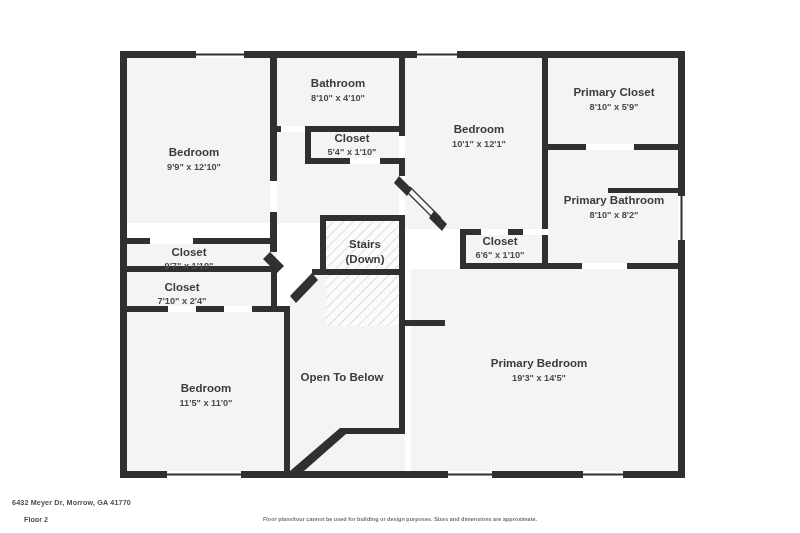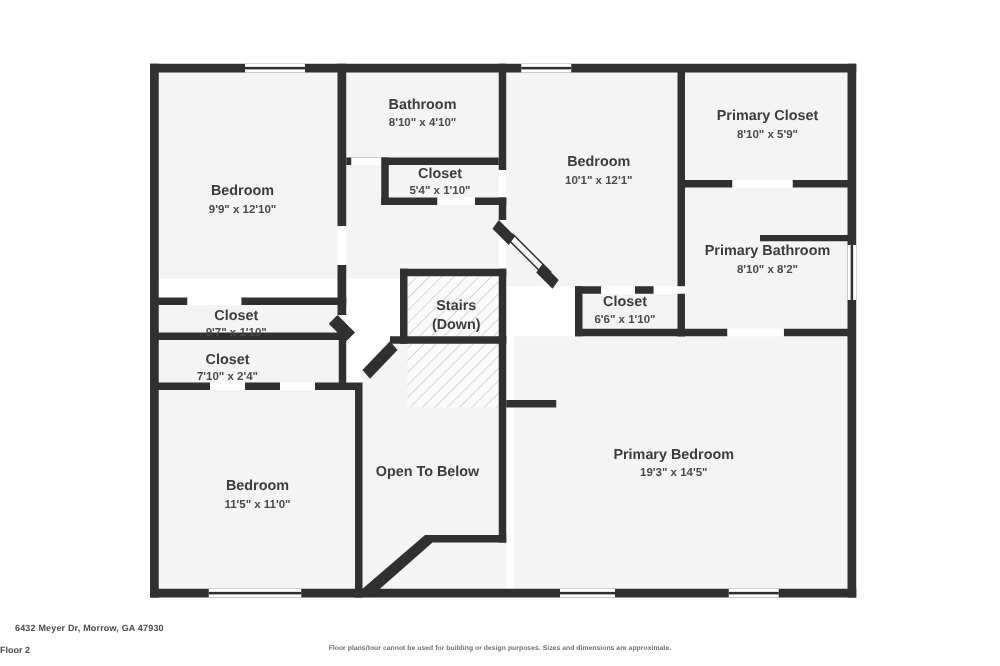--- a/index.html
+++ b/index.html
@@ -48,21 +48,21 @@
     position: absolute;
     left: 12px;
     top: 498px;
     font-size: 7.2px;
     font-weight: bold;
     color: #4a4b4d;
     letter-spacing: 0.02em;
   }
   .footer-floor {
     position: absolute;
-    left: 0;
+    left: 24px;
     top: 515px;
     font-size: 7.2px;
     font-weight: bold;
     color: #4a4b4d;
   }
   .footer-disclaimer {
     position: absolute;
     left: 0;
     width: 800px;
     top: 516px;
@@ -270,16 +270,16 @@
       <text class="room-dims" x="539" y="381">19'3" x 14'5"</text>
     </g>
 
     <g>
       <text class="room-name" x="365" y="248">Stairs</text>
       <text class="room-name" x="365" y="263">(Down)</text>
       <text class="room-name" x="342" y="381">Open To Below</text>
     </g>
   </svg>
 
-  <div class="footer-addr">6432 Meyer Dr, Morrow, GA 47930</div>
+  <div class="footer-addr">6432 Meyer Dr, Morrow, GA 41770</div>
   <div class="footer-floor">Floor 2</div>
   <div class="footer-disclaimer">Floor plans/tour cannot be used for building or design purposes. Sizes and dimensions are approximate.</div>
 </div>
 
 </body></html>

